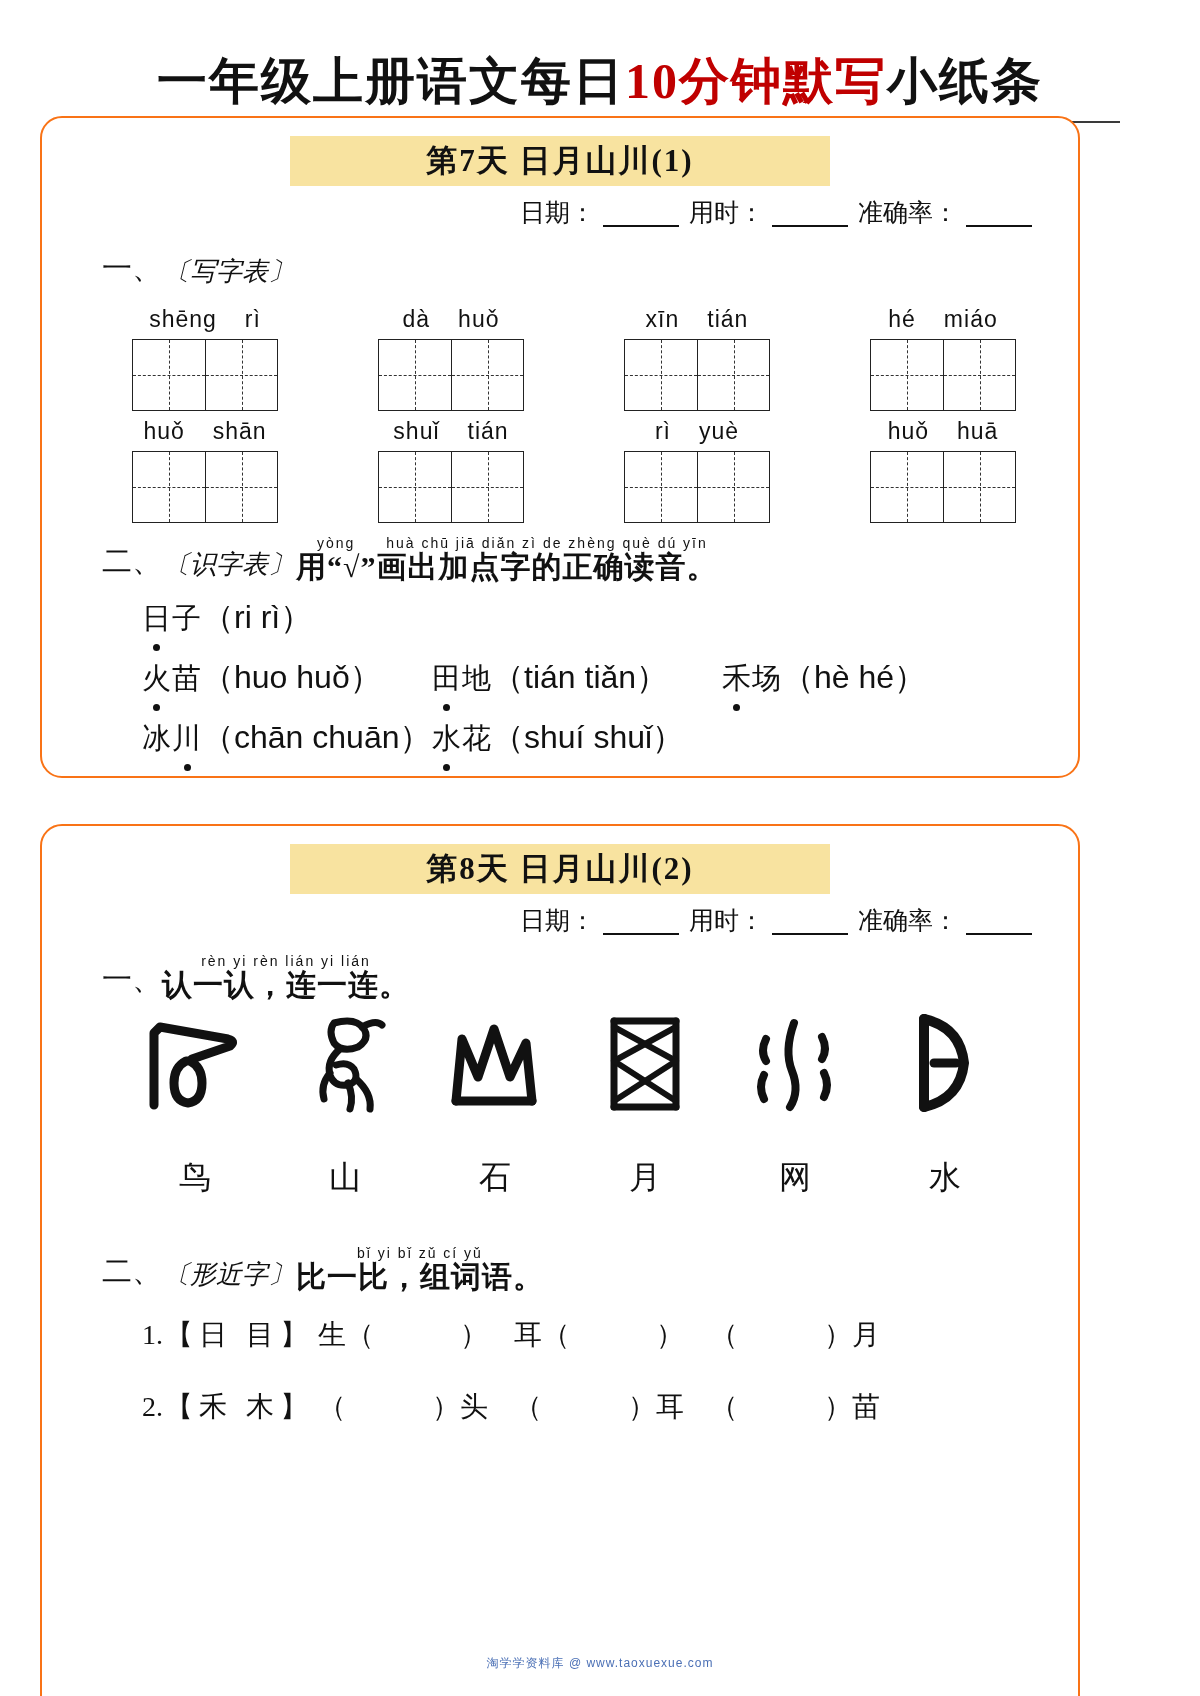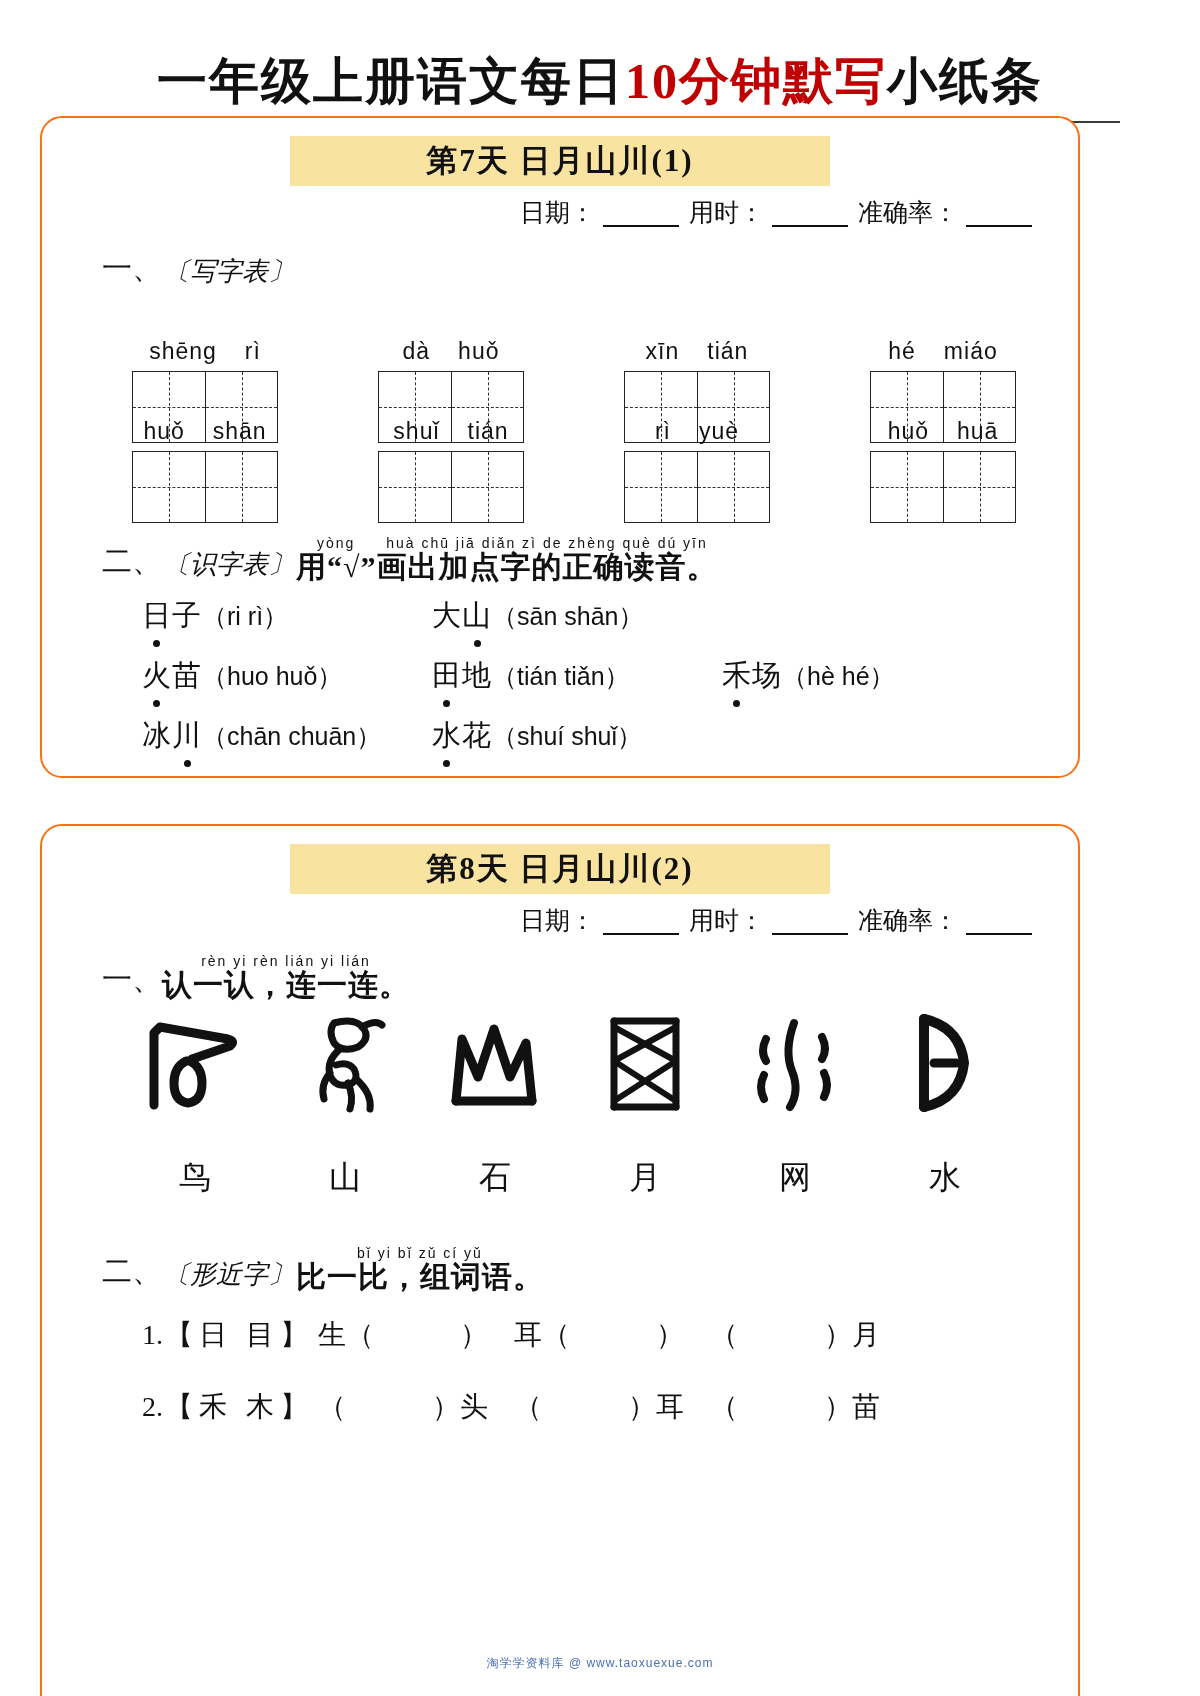--- a/index.html
+++ b/index.html
@@ -176,21 +176,21 @@
   
   .choice-row {
     display: flex;
     font-size: 29px;
     white-space: nowrap;
   }
   .choice-item { position: relative; }
   .choice-han { letter-spacing: 1px; }
   .choice-pin {
     font-family: "Liberation Sans", sans-serif;
-    font-size: 25px;
+    font-size: 32px;
   }
   .dot {
     position: absolute;
     width: 7px;
     height: 7px;
     border-radius: 50%;
     background: #111;
     left: 11px;
     bottom: -11px;
   }
@@ -269,21 +269,21 @@
     <span class="meta-blank short"></span>
   </div>
 
   <div class="section" style="top:130px;">
     <div class="sec-head">
       <span class="sec-num">一、</span>
       <span class="sec-tag">〔写字表〕</span>
     </div>
   </div>
 
-  <div class="section" style="top:188px;margin-top:32px;">
+  <div class="section" style="top:188px;">
     <div class="grid-row">
       <div class="grid-cell-group">
         <div class="grid-pinyin">
             <span>shēng</span>
             <span>rì</span>
           </div>
         <div class="tzg">
             <div class="tzg-box"></div>
             <div class="tzg-box"></div>
           </div>
@@ -380,24 +380,20 @@
       </span>
     </div>
   </div>
 
   <div class="section" style="top:478px; left:100px;">
     <div class="choice-row">
       <div class="choice-item" style="width:290px;">
         <span class="choice-han">日子</span><span class="choice-pin">（ri  rì）</span>
         <span class="dot"></span>
       </div>
-      <div class="choice-item">
-        <span class="choice-han">大山</span><span class="choice-pin">（sān  shān）</span>
-        <span class="dot" style="left:42px;"></span>
-      </div>
     </div>
   </div>
 
   <div class="section" style="top:598px; left:100px;">
     <div class="choice-row">
       <div class="choice-item" style="width:290px;">
         <span class="choice-han">冰川</span><span class="choice-pin">（chān  chuān）</span>
         <span class="dot" style="left:42px;"></span>
       </div>
       <div class="choice-item">

